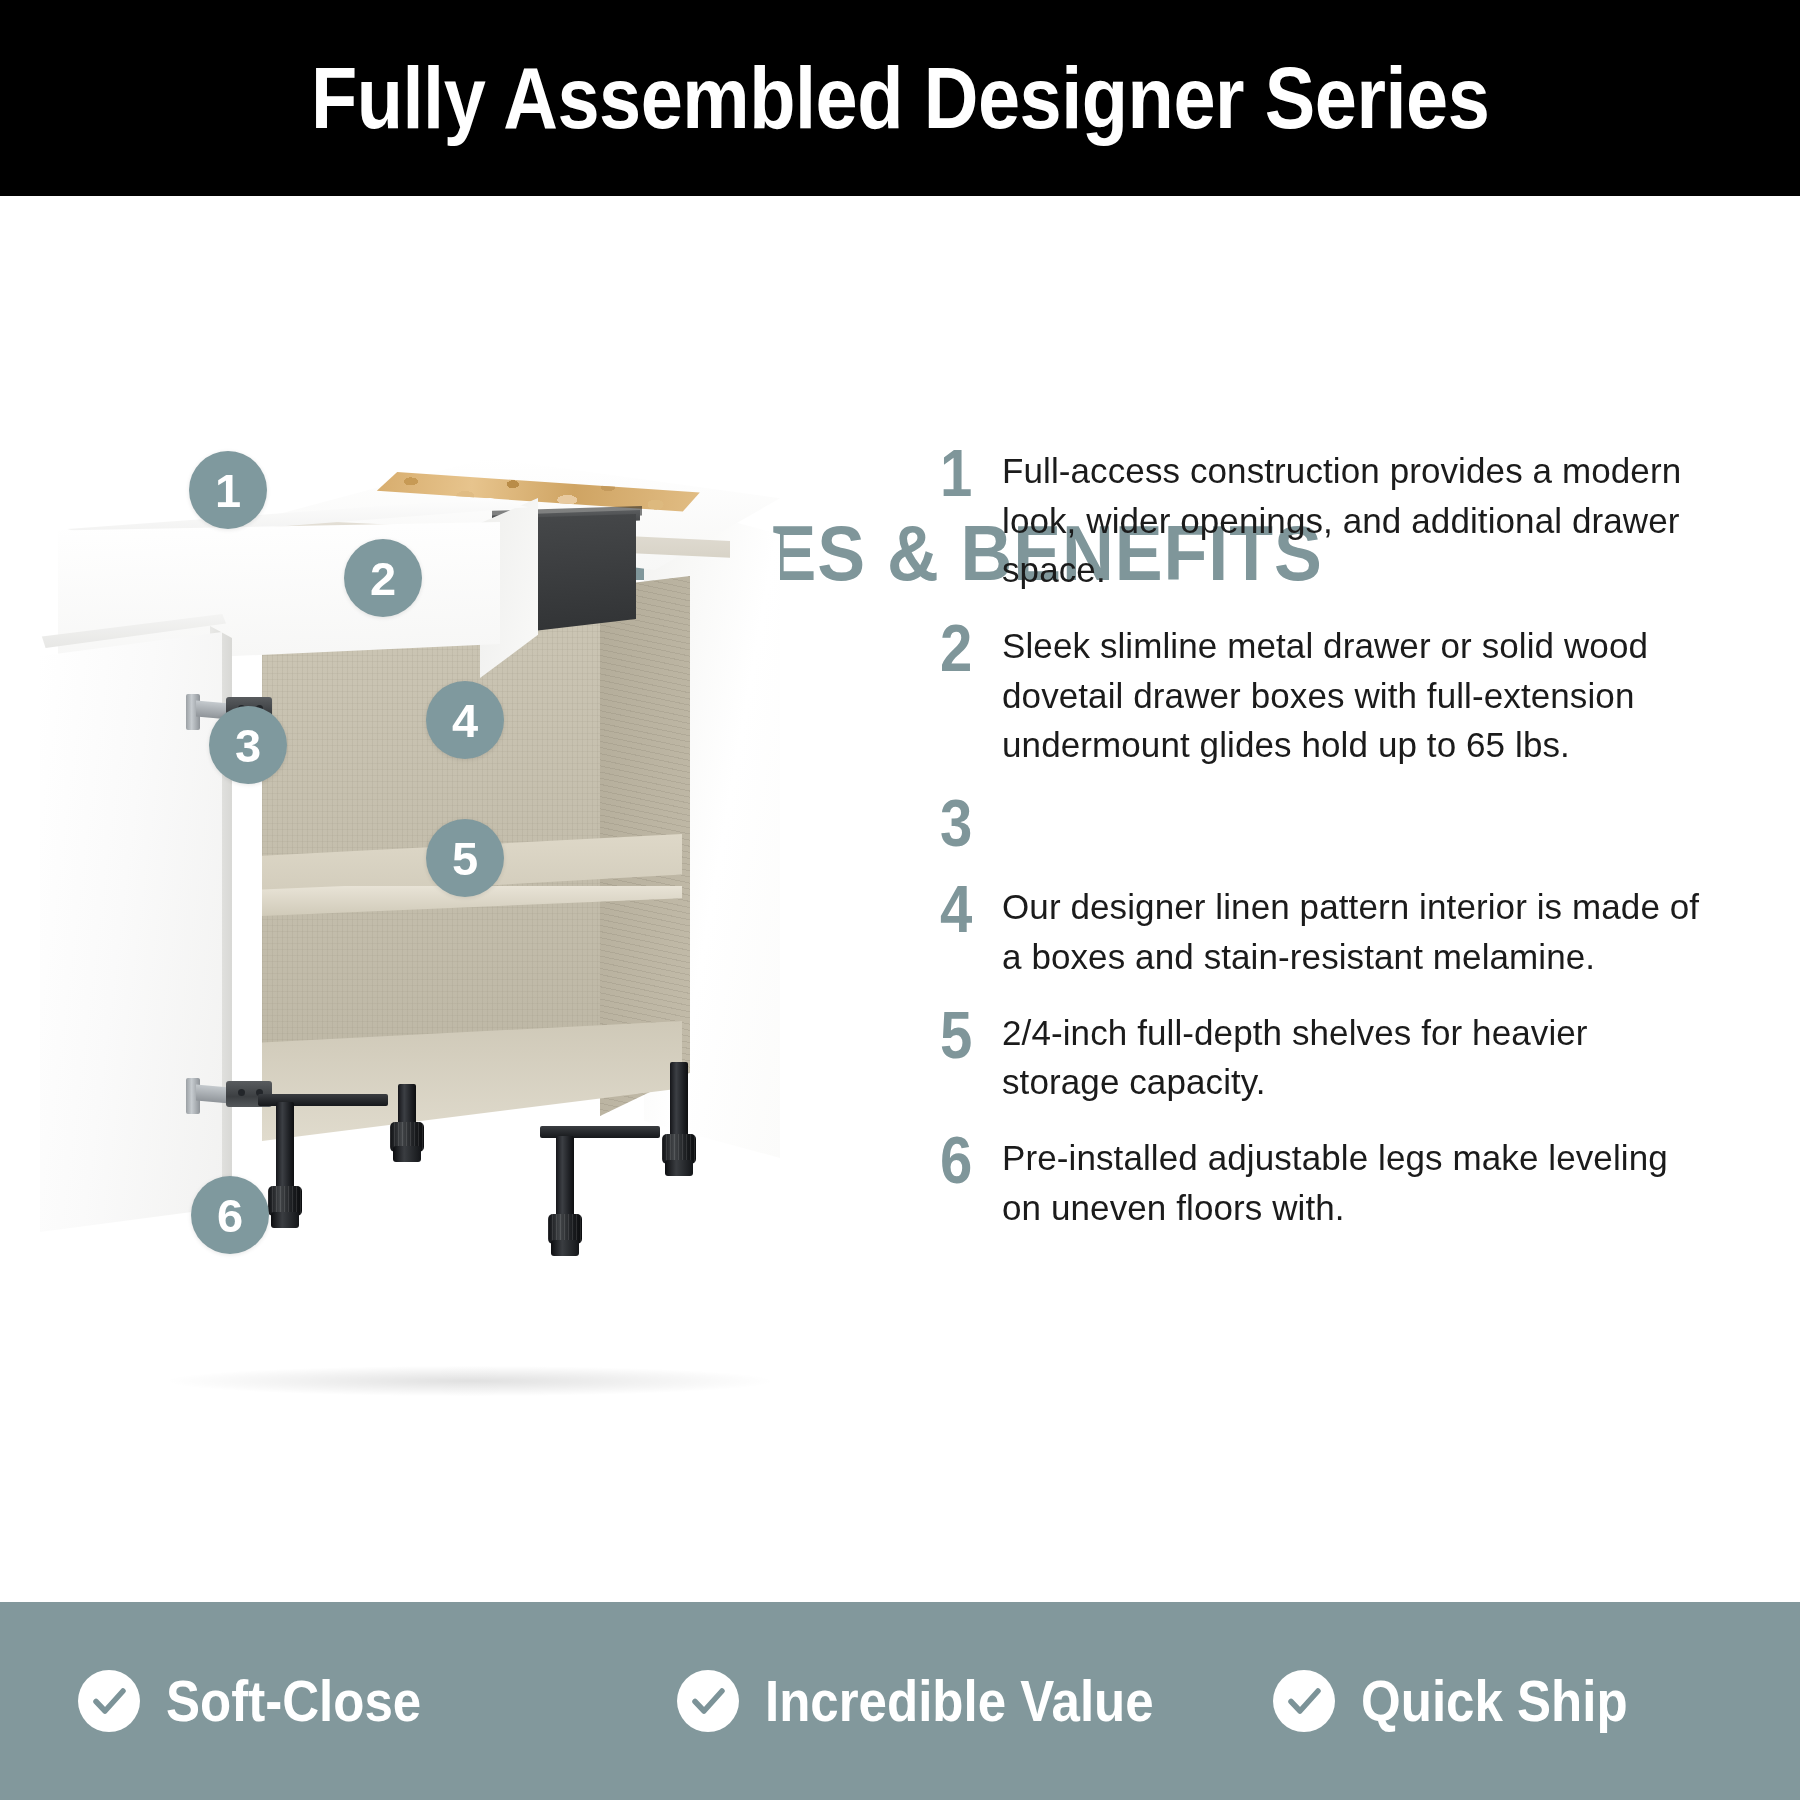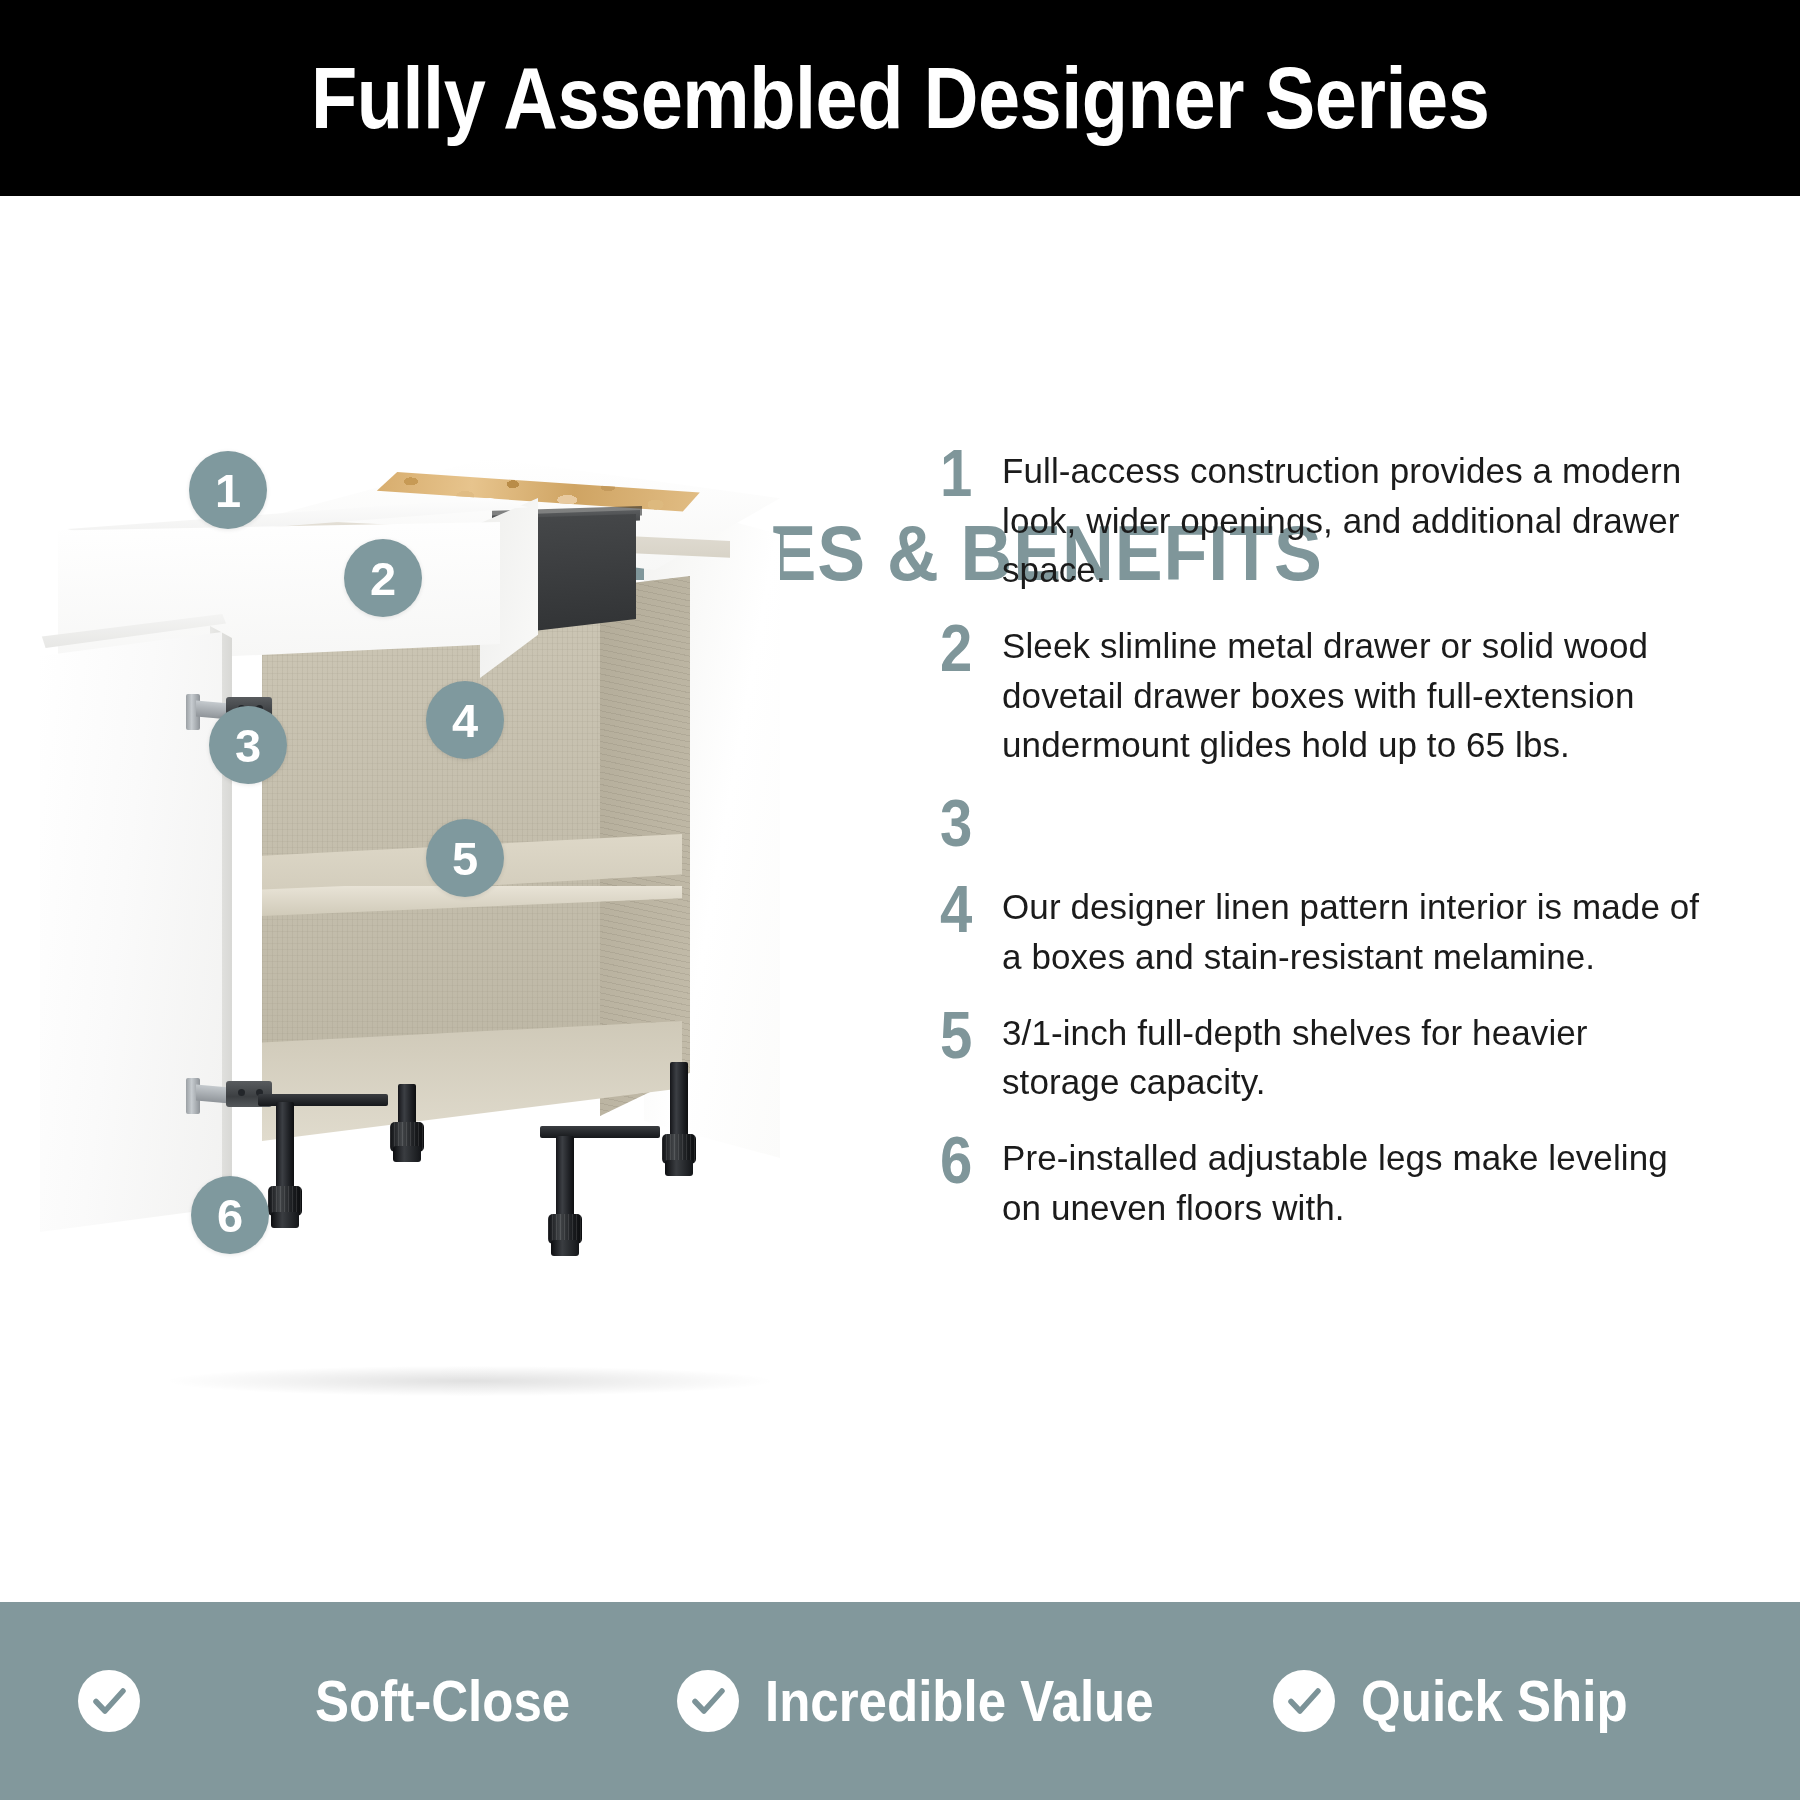--- a/index.html
+++ b/index.html
@@ -368,21 +368,21 @@
     background: #82989c;
     display: flex;
     align-items: center;
   }
   .footer-item {
     display: flex;
     align-items: center;
     flex: 1 1 0;
     justify-content: flex-start;
   }
-  .footer-item:nth-child(1) { padding-left: 78px; justify-content: space-between; }
+  .footer-item:nth-child(1) { padding-left: 78px; }
   .footer-item:nth-child(2) { padding-left: 72px; }
   .footer-item:nth-child(3) { padding-left: 66px; }
   .check-badge {
     width: 62px; height: 62px;
     border-radius: 50%;
     background: #ffffff;
     flex: 0 0 62px;
     display: flex;
     align-items: center;
     justify-content: center;
@@ -498,21 +498,21 @@
       <div class="feature-num">3</div>
     </div>
 
     <div class="feature-row">
       <div class="feature-num">4</div>
       <div class="feature-text">Our designer linen pattern interior is made of a boxes and stain-resistant melamine.</div>
     </div>
 
     <div class="feature-row">
       <div class="feature-num">5</div>
-      <div class="feature-text">3/1-inch full-depth shelves for heavier storage capacity.</div>
+      <div class="feature-text">2/4-inch full-depth shelves for heavier storage capacity.</div>
     </div>
 
     <div class="feature-row">
       <div class="feature-num">6</div>
       <div class="feature-text">Pre-installed adjustable legs make leveling on uneven floors with.</div>
     </div>
 
   </div>
 </div>
 

